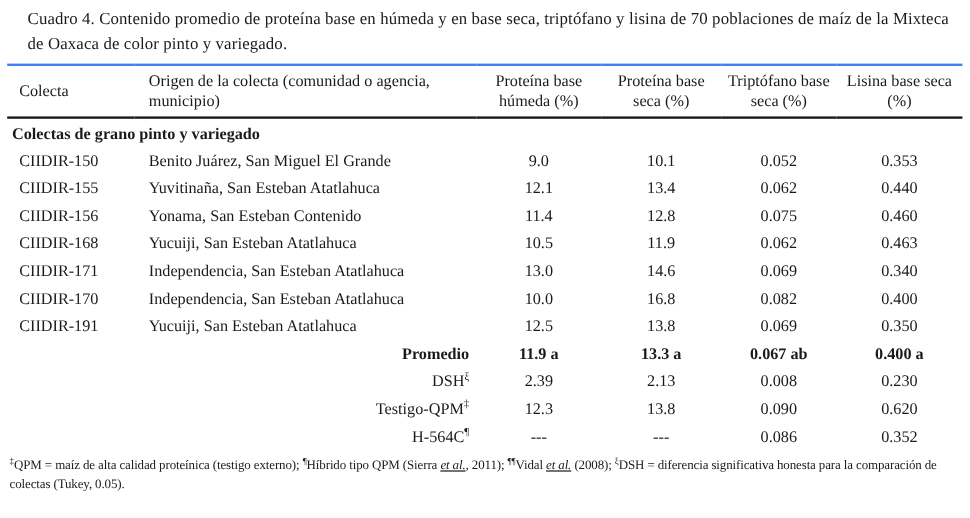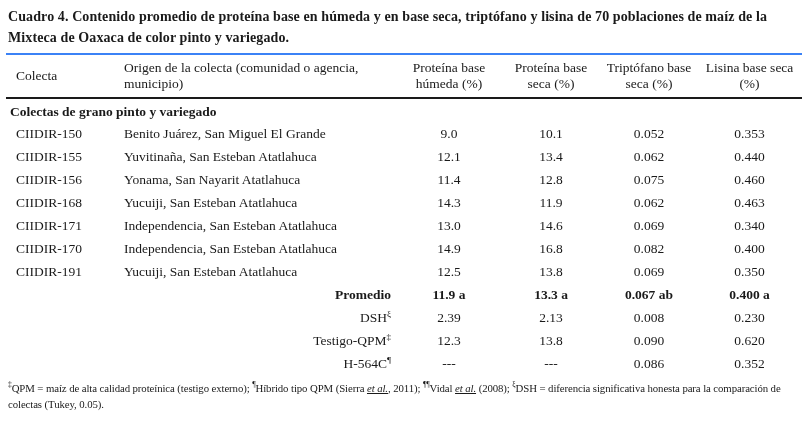--- a/index.html
+++ b/index.html
@@ -2,22 +2,22 @@
 <html><head>
 <meta charset="utf-8">
 <style>
   html,body { margin:0; padding:0; background:#ffffff; }
   .page {
     width:808px; height:432px; background:#ffffff; overflow:hidden;
     font-family:"Liberation Serif","DejaVu Serif",serif;
     color:#1a1a1a; box-sizing:border-box; padding:0 6px;
   }
   .title {
-    margin:6px 2px 5px 2px;
-    font-size:14px; font-weight:700; line-height:1.5; letter-spacing:0.1px;
+    margin:6px 2px 5px 17px;
+    font-size:14px; font-weight:400; line-height:1.5; letter-spacing:0.1px;
   }
   table.tbl {
     border-collapse:collapse; table-layout:fixed; width:796px;
     border-top:2px solid #3b82f6;
   }
   .c1 { width:106px; } .c2 { width:285px; } .c3 { width:104px; }
   .c4 { width:100px; } .c5 { width:96px; }  .c6 { width:105px; }
   thead th {
     font-weight:400; font-size:13.5px; line-height:1.18;
     vertical-align:middle; padding:5px 2px;
@@ -83,46 +83,46 @@
         <tr>
           <td class="colecta">CIIDIR-155</td>
           <td class="origen">Yuvitinaña, San Esteban Atatlahuca</td>
           <td class="num">12.1</td>
           <td class="num">13.4</td>
           <td class="num">0.062</td>
           <td class="num">0.440</td>
         </tr>
         <tr>
           <td class="colecta">CIIDIR-156</td>
-          <td class="origen">Yonama, San Nayarit Atatlahuca</td>
+          <td class="origen">Yonama, San Esteban Contenido</td>
           <td class="num">11.4</td>
           <td class="num">12.8</td>
           <td class="num">0.075</td>
           <td class="num">0.460</td>
         </tr>
         <tr>
           <td class="colecta">CIIDIR-168</td>
           <td class="origen">Yucuiji, San Esteban Atatlahuca</td>
-          <td class="num">14.3</td>
+          <td class="num">10.5</td>
           <td class="num">11.9</td>
           <td class="num">0.062</td>
           <td class="num">0.463</td>
         </tr>
         <tr>
           <td class="colecta">CIIDIR-171</td>
           <td class="origen">Independencia, San Esteban Atatlahuca</td>
           <td class="num">13.0</td>
           <td class="num">14.6</td>
           <td class="num">0.069</td>
           <td class="num">0.340</td>
         </tr>
         <tr>
           <td class="colecta">CIIDIR-170</td>
           <td class="origen">Independencia, San Esteban Atatlahuca</td>
-          <td class="num">14.9</td>
+          <td class="num">10.0</td>
           <td class="num">16.8</td>
           <td class="num">0.082</td>
           <td class="num">0.400</td>
         </tr>
         <tr>
           <td class="colecta">CIIDIR-191</td>
           <td class="origen">Yucuiji, San Esteban Atatlahuca</td>
           <td class="num">12.5</td>
           <td class="num">13.8</td>
           <td class="num">0.069</td>

